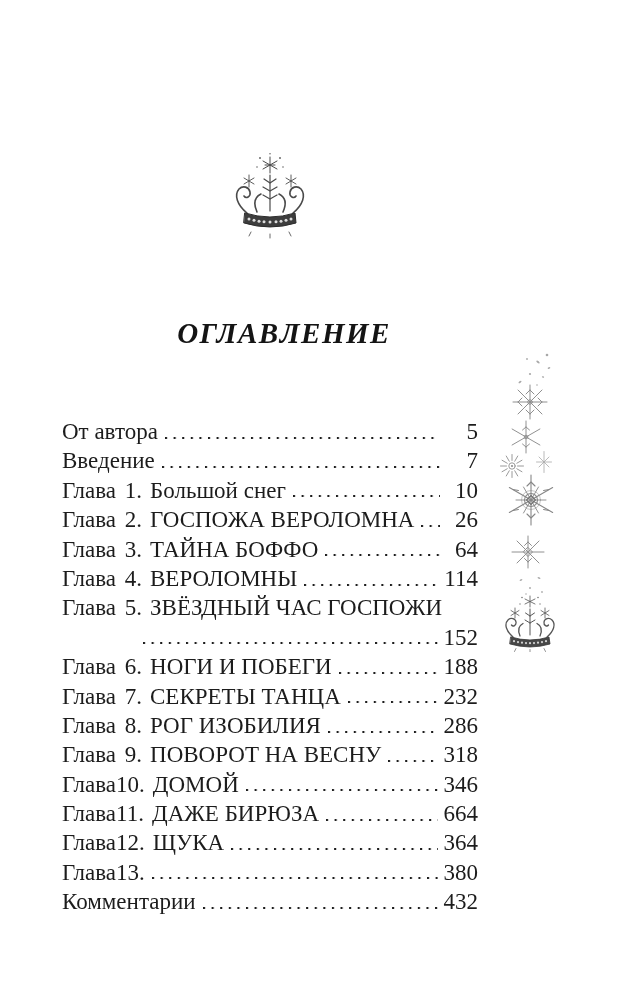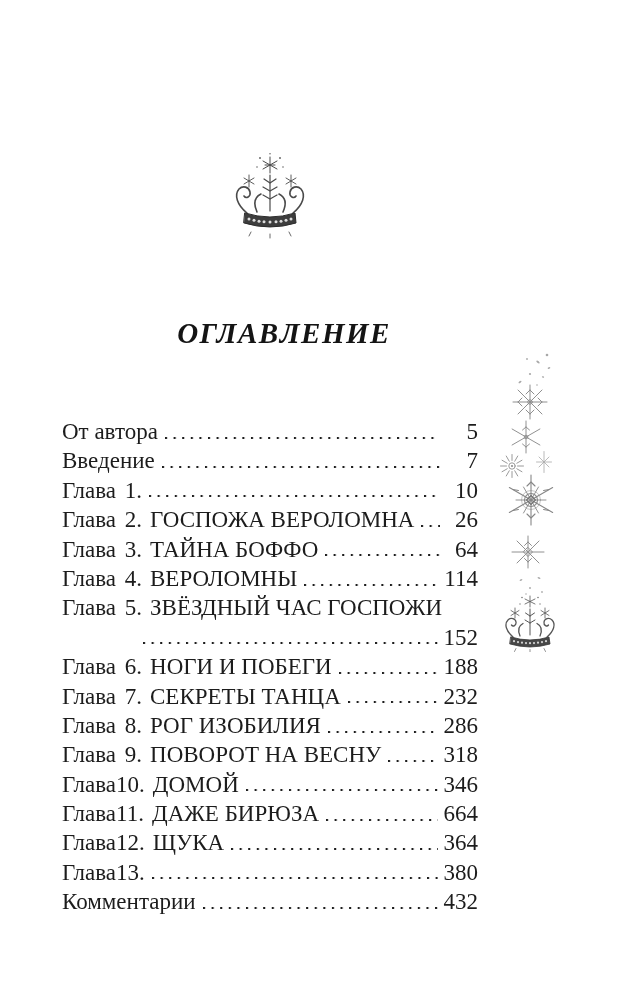--- a/index.html
+++ b/index.html
@@ -111,20 +111,21 @@
 
     <div class="row simple">
       <span class="ttl">Введение</span>
       <span class="leader"></span>
       <span class="pg">7</span>
     </div>
 
     <div class="row">
       <span class="chap">Глава</span>
       <span class="num">1.</span>
+      <span class="ttl">Большой снег</span>
       <span class="leader"></span>
       <span class="pg">10</span>
     </div>
 
     <div class="row">
       <span class="chap">Глава</span>
       <span class="num">2.</span>
       <span class="ttl">ГОСПОЖА ВЕРОЛОМНА</span>
       <span class="leader"></span>
       <span class="pg">26</span>

